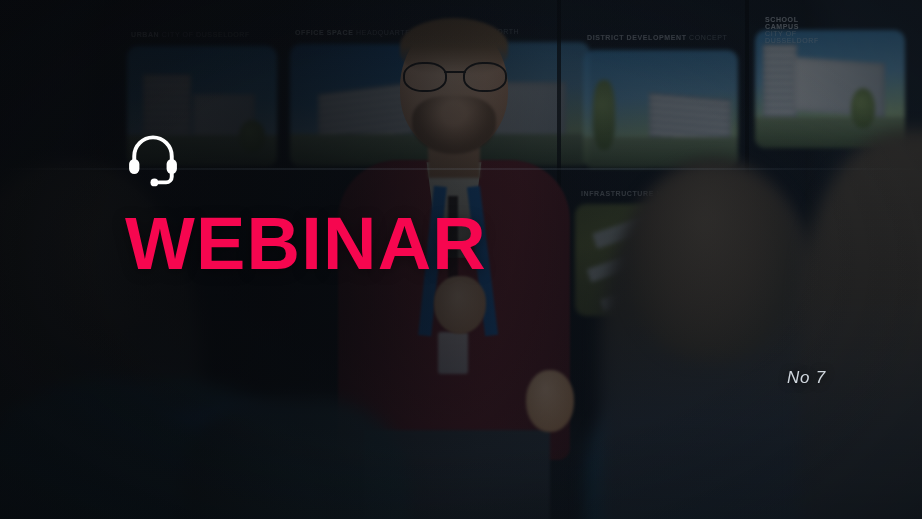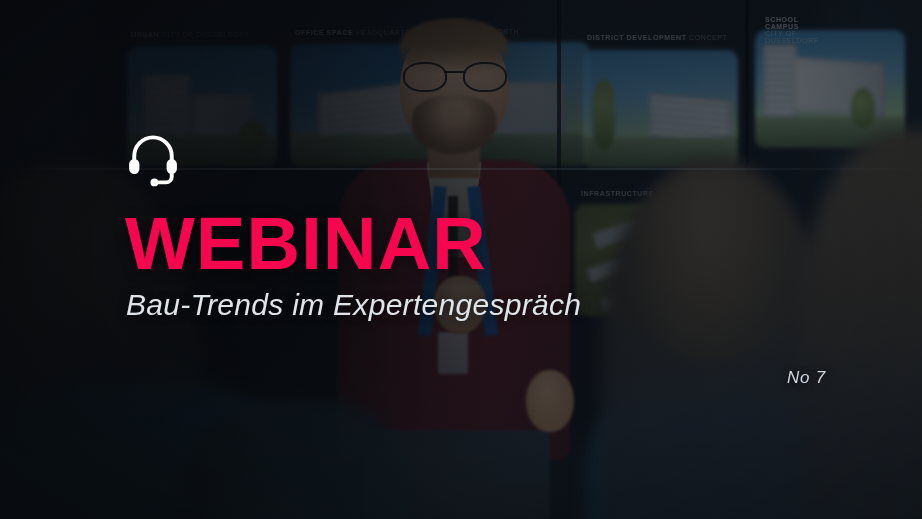--- a/index.html
+++ b/index.html
@@ -498,18 +498,17 @@
       <svg viewBox="0 0 64 64" width="60" height="60" fill="none" stroke="#ffffff" stroke-width="4.2" stroke-linecap="round" stroke-linejoin="round">
         <path d="M12 36 V30 A20 20 0 0 1 52 30 V36"></path>
         <rect x="6.5" y="33" width="11" height="16" rx="5.5" fill="#ffffff" stroke="none"></rect>
         <rect x="46.5" y="33" width="11" height="16" rx="5.5" fill="#ffffff" stroke="none"></rect>
         <path d="M52 49 V52 A6 6 0 0 1 46 58 H38"></path>
         <circle cx="33.5" cy="58" r="4.2" fill="#ffffff" stroke="none"></circle>
       </svg>
     </span>
 
     <h1 class="title-main">WEBINAR</h1>
-    <div class="title-tag">Bau-Trends im Expertengespräch</div>
   </div>
 
   <div class="issue">No 7</div>
 
 </div>
 
 </body></html>

